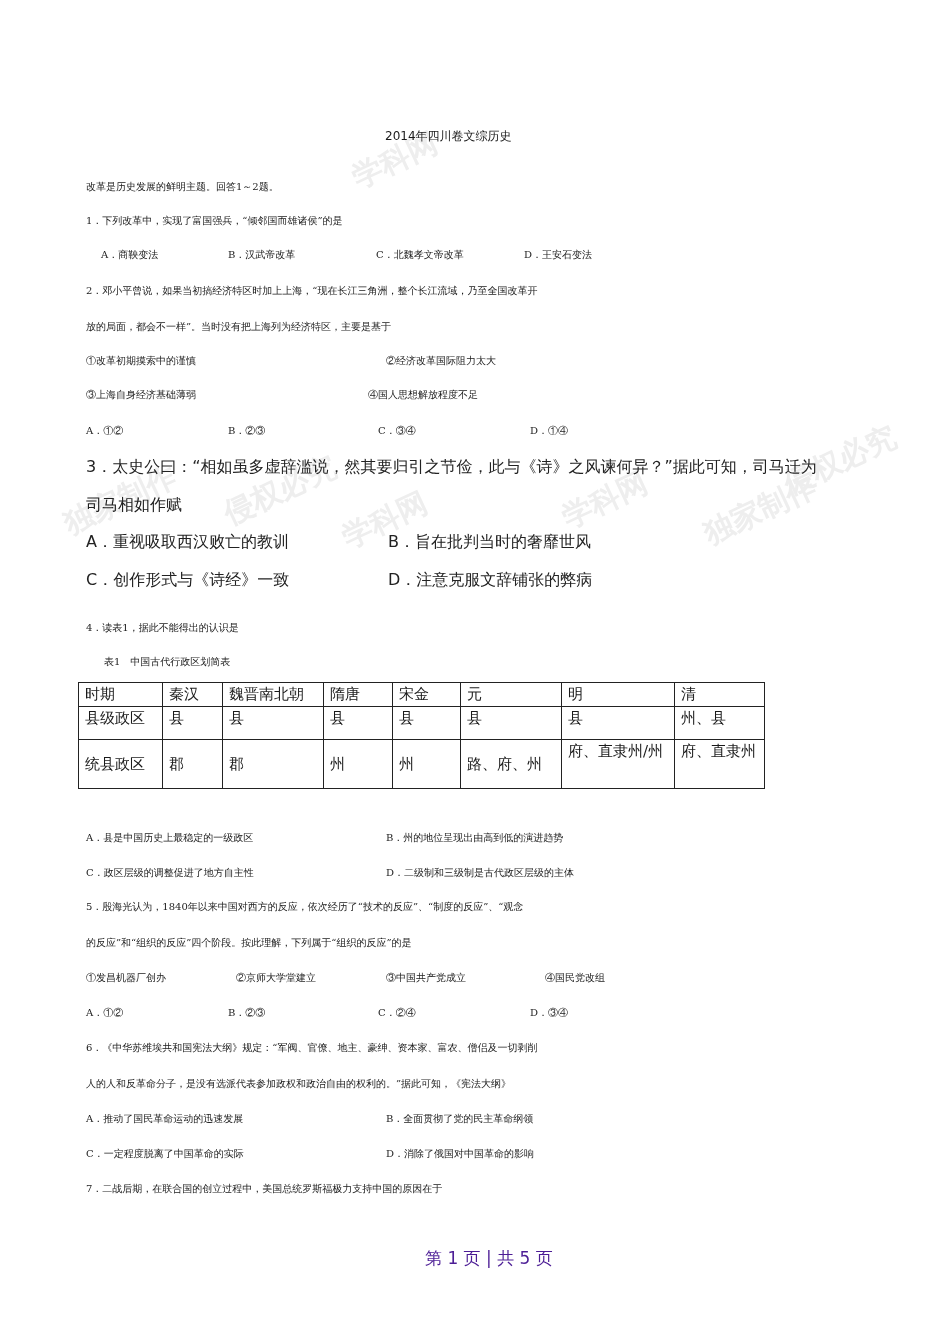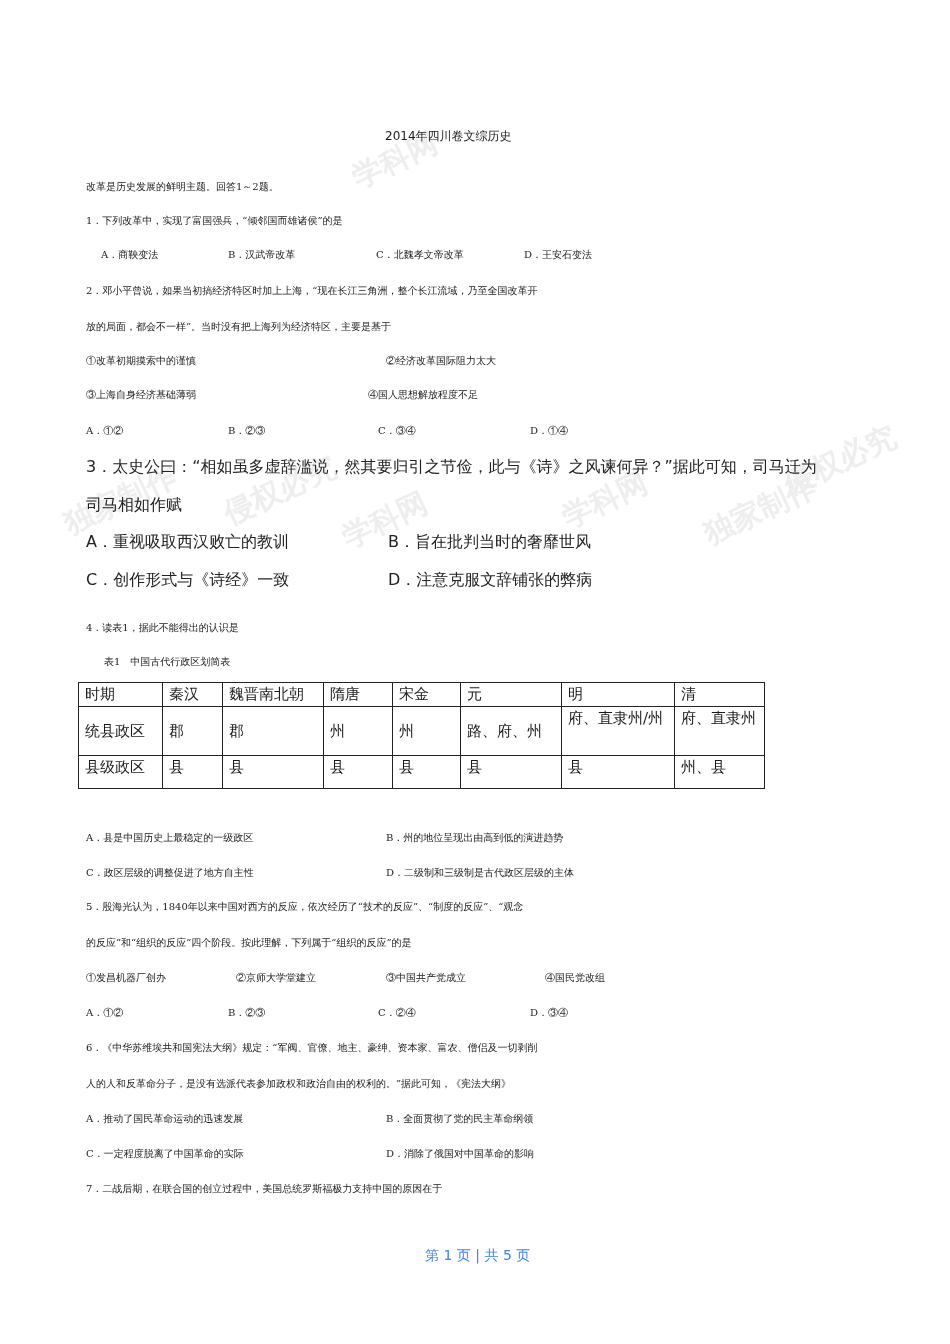--- a/index.html
+++ b/index.html
@@ -7,21 +7,21 @@
          font-family: "DejaVu Serif", "Liberation Serif", serif; color: #1a1a1a; }
   .abs { position: absolute; white-space: nowrap; }
   .t { font-size: 10px; line-height: 18px; }
   .title { font-family: "DejaVu Sans", "Liberation Sans", sans-serif; font-size: 12px; font-weight: normal; }
   .q3 { font-family: "DejaVu Sans", "Liberation Sans", sans-serif; font-size: 16px; color: #222; }
   .wm { position: absolute; font-family: "DejaVu Sans", sans-serif; font-size: 30px; color: #eeeeee;
         transform: rotate(-25deg); font-weight: bold; white-space: nowrap; pointer-events: none; }
   table.grid { position: absolute; left: 78px; top: 682px; border-collapse: collapse;
                font-size: 15px; line-height: 17px; }
   table.grid td { border: 1px solid #222; padding: 3px 6px; vertical-align: top; text-align: left; }
-  .footer { font-family: "DejaVu Sans", "Liberation Sans", sans-serif; font-size: 14px; color: #3b82f6; }
+  .footer { font-family: "DejaVu Sans", "Liberation Sans", sans-serif; font-size: 17px; color: #4c1d95; }
 </style>
 </head>
 <body>
 
 <div class="wm" style="left:350px;top:140px;">学科网</div>
 <div class="wm" style="left:60px;top:480px;">独家制作</div>
 <div class="wm" style="left:220px;top:470px;">侵权必究</div>
 <div class="wm" style="left:340px;top:500px;">学科网</div>
 <div class="wm" style="left:560px;top:480px;">学科网</div>
 <div class="wm" style="left:700px;top:490px;">独家制作</div>
@@ -73,39 +73,39 @@
       <tr style="height:17px">
     <td>时期</td>
     <td>秦汉</td>
     <td>魏晋南北朝</td>
     <td>隋唐</td>
     <td>宋金</td>
     <td>元</td>
     <td>明</td>
     <td>清</td>
   </tr>
+  <tr style="height:33px">
+    <td>县级政区</td>
+    <td>县</td>
+    <td>县</td>
+    <td>县</td>
+    <td>县</td>
+    <td>县</td>
+    <td>县</td>
+    <td>州、县</td>
+  </tr>
   <tr style="height:49px">
     <td style="vertical-align:middle">统县政区</td>
     <td style="vertical-align:middle">郡</td>
     <td style="vertical-align:middle">郡</td>
     <td style="vertical-align:middle">州</td>
     <td style="vertical-align:middle">州</td>
     <td style="vertical-align:middle">路、府、州</td>
     <td style="white-space:normal;word-break:break-all">府、直隶州/州</td>
     <td style="white-space:normal;word-break:break-all">府、直隶州</td>
-  </tr>
-  <tr style="height:33px">
-    <td>县级政区</td>
-    <td>县</td>
-    <td>县</td>
-    <td>县</td>
-    <td>县</td>
-    <td>县</td>
-    <td>县</td>
-    <td>州、县</td>
   </tr>
 </tbody>
   </table>
 
 <div class="abs t" style="left:86px;top:829px;">A．县是中国历史上最稳定的一级政区</div>
 <div class="abs t" style="left:386px;top:829px;">B．州的地位呈现出由高到低的演进趋势</div>
 <div class="abs t" style="left:86px;top:864px;">C．政区层级的调整促进了地方自主性</div>
 <div class="abs t" style="left:386px;top:864px;">D．二级制和三级制是古代政区层级的主体</div>
 
 <div class="abs t" style="left:86px;top:898px;">5．殷海光认为，1840年以来中国对西方的反应，依次经历了“技术的反应”、“制度的反应”、“观念</div>

